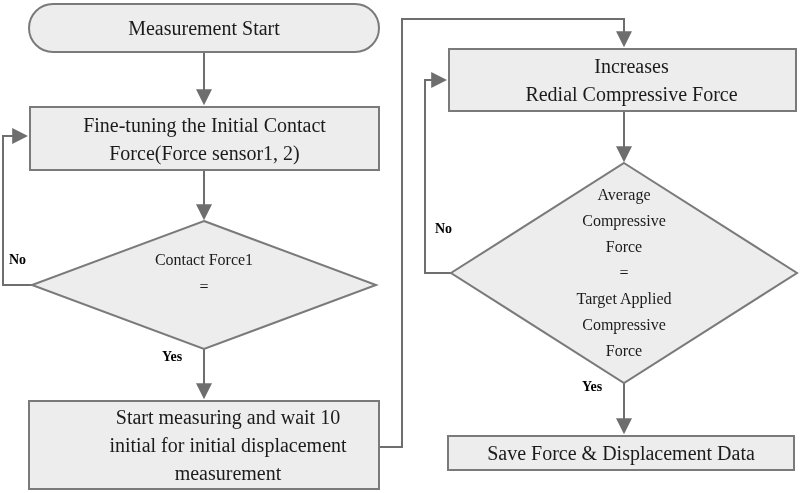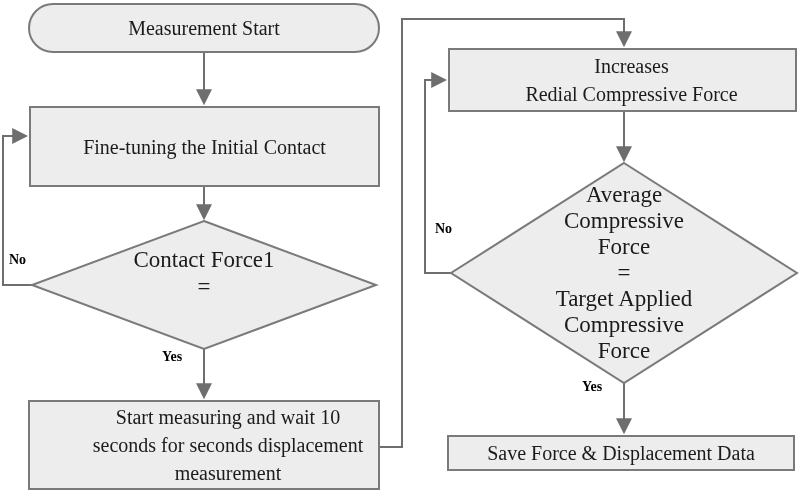--- a/index.html
+++ b/index.html
@@ -53,21 +53,21 @@
     font-size:20px;
     line-height:28px;
   }
   .stadium{
     border-radius:27px;
   }
   .diamond-text{
     position:absolute;
     text-align:center;
     color:var(--text-color);
-    font-size:23px;
+    font-size:16px;
   }
   .dt-contact{
     left:84px;top:246px;width:240px;line-height:27px;
   }
   .dt-average{
     left:524px;top:182px;width:200px;line-height:26px;
   }
   .edge-label{
     position:absolute;
     font-weight:bold;
@@ -106,35 +106,36 @@
     <path class="edge" d="M624,383 L624,431" marker-end="url(#arrow)"></path>
 
     <polygon class="diamond" points="204,221 376,285 204,349 32,285"></polygon>
     <polygon class="diamond" points="624,163 797,273 624,383 451,273"></polygon>
   </svg>
 
   <div class="node stadium" style="left:28px;top:3px;width:352px;height:50px;">
     <span>Measurement Start</span>
   </div>
 
-  <div class="node" style="left:29px;top:106px;width:351px;height:81px;">
+  <div class="node" style="left:29px;top:106px;width:351px;height:65px;">
     <div>
       <span class="ln">Fine-tuning the Initial Contact</span>
+      <span class="ln">Force(Force sensor1, 2)</span>
     </div>
   </div>
 
   <div class="diamond-text dt-contact">
     <span class="ln">Contact Force1</span>
     <span class="ln">=</span>
   </div>
 
   <div class="node" style="left:28px;top:400px;width:352px;height:90px;padding-left:48px;">
     <div>
       <span class="ln">Start measuring and wait 10</span>
-      <span class="ln">seconds for seconds displacement</span>
+      <span class="ln">initial for initial displacement</span>
       <span class="ln">measurement</span>
     </div>
   </div>
 
   <div class="node" style="left:448px;top:48px;width:349px;height:64px;padding-left:18px;">
     <div>
       <span class="ln">Increases</span>
       <span class="ln">Redial Compressive Force</span>
     </div>
   </div>

